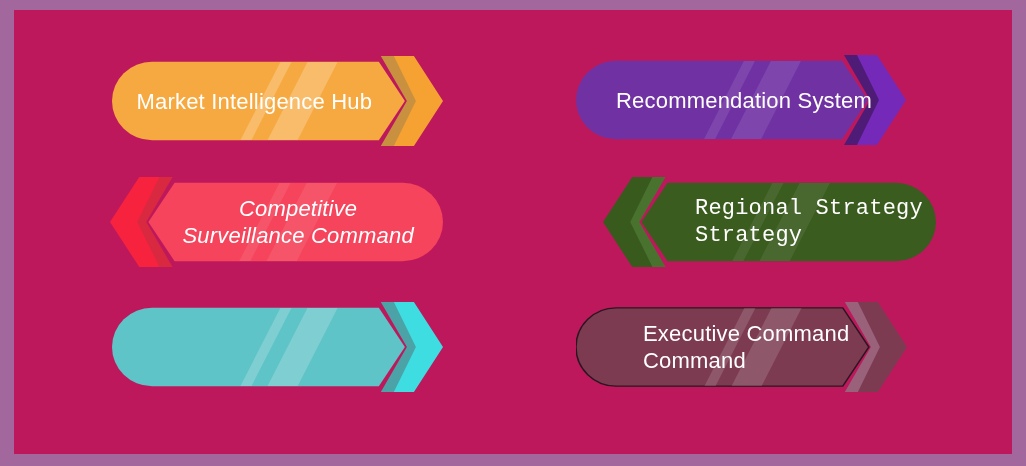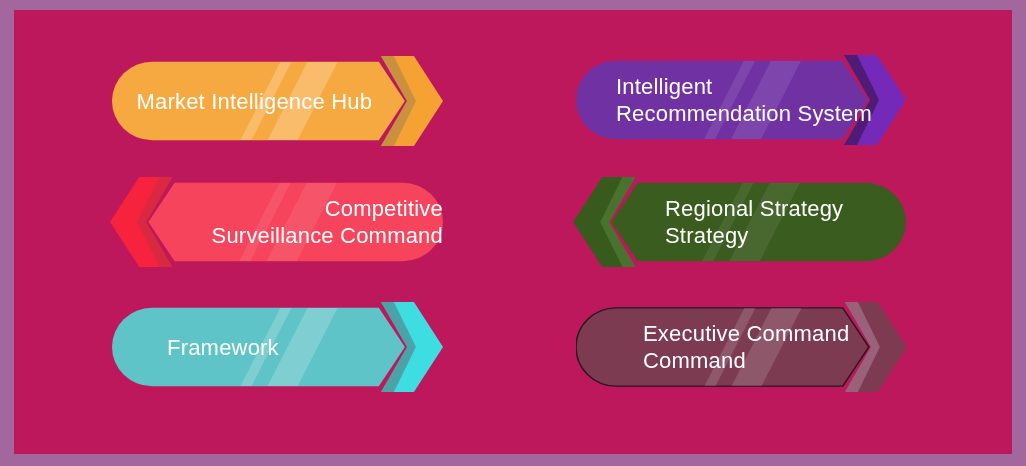--- a/index.html
+++ b/index.html
@@ -18,26 +18,26 @@
   .label{
     position:absolute;top:50%;transform:translateY(-50%);
     color:#ffffff;font-size:22px;line-height:27px;
     letter-spacing:.2px;white-space:nowrap;
   }
   .label span{display:block;}
   
   .b0{left:98px;top:46px;}
   .b1{left:562px;top:45px;width:330px;}
   .b2{left:96px;top:167px;width:333px;}
-  .b3{left:559px;top:167px;width:333px;}
+  .b3{left:589px;top:167px;width:333px;font-family:Liberation Mono, monospace;}
   .b4{left:98px;top:292px;}
   .b5{left:562px;top:292px;}
   .b0 .label{left:0;width:86%;text-align:center;}
   .b1 .label{left:40px;}
-  .b2 .label{left:13%;width:87%;text-align:right;}
+  .b2 .label{left:13%;width:87%;text-align:center;font-style:italic;}
   .b3 .label{left:92px;}
   .b4 .label{left:55px;}
   .b5 .label{left:67px;}
 </style>
 </head>
 <body>
 
 <div class="frame" style="border-color: rgb(162, 104, 158); background: #be185d;">
 
   <div class="banner b0">
@@ -70,21 +70,20 @@
         </defs>
         <path d="M40,6 L266,6 L292,46 L266,86 L40,86 A40,40 0 0 1 40,6 Z" fill="#7032A3"></path>
         <g clip-path="url(#bodyclip1)" fill="#ffffff">
           <polygon points="168,6 179,6 139,86 128,86" opacity="0.1"></polygon>
           <polygon points="195,6 225,6 185,86 155,86" opacity="0.1"></polygon>
         </g>
         <polygon points="268,0 288,0 317,46 288,92 268,92 294,46" fill="#4E1C77"></polygon>
         <polygon points="281,0 301,0 330,46 301,92 281,92 303,46" fill="#7429B8"></polygon>
       </svg>
     <div class="label">
-      <span>Intelligent</span>
         <span>Recommendation System</span>
     </div>
   </div>
 
   <div class="banner b2">
     <svg viewBox="0 0 330 92" preserveAspectRatio="none">
         <defs>
           <clipPath id="bodyclip2">
             <path d="M290,6 L64,6 L38,46 L64,86 L290,86 A40,40 0 0 0 290,6 Z"></path>
           </clipPath>
@@ -133,21 +132,20 @@
         </defs>
         <path d="M40,6 L266,6 L292,46 L266,86 L40,86 A40,40 0 0 1 40,6 Z" fill="#5FC4C7"></path>
         <g clip-path="url(#bodyclip4)" fill="#ffffff">
           <polygon points="168,6 179,6 139,86 128,86" opacity="0.2"></polygon>
           <polygon points="195,6 225,6 185,86 155,86" opacity="0.2"></polygon>
         </g>
         <polygon points="268,0 288,0 317,46 288,92 268,92 294,46" fill="#4BA3A7"></polygon>
         <polygon points="281,0 301,0 330,46 301,92 281,92 303,46" fill="#3EDDE2"></polygon>
       </svg>
     <div class="label">
-        <span>Framework</span>
     </div>
   </div>
 
   <div class="banner b5">
     <svg viewBox="0 0 330 92" preserveAspectRatio="none">
         <defs>
           <clipPath id="bodyclip5">
             <path d="M40,6 L266,6 L292,46 L266,86 L40,86 A40,40 0 0 1 40,6 Z"></path>
           </clipPath>
         </defs>

